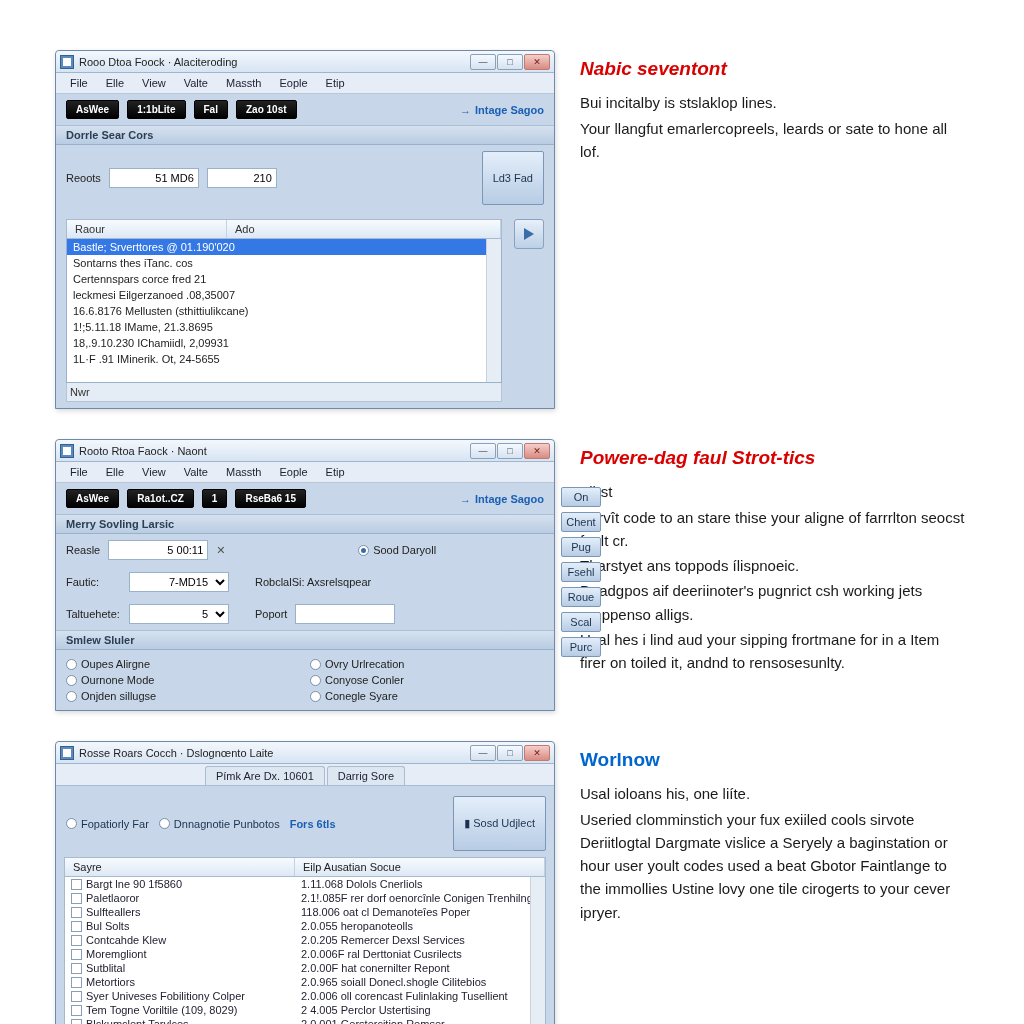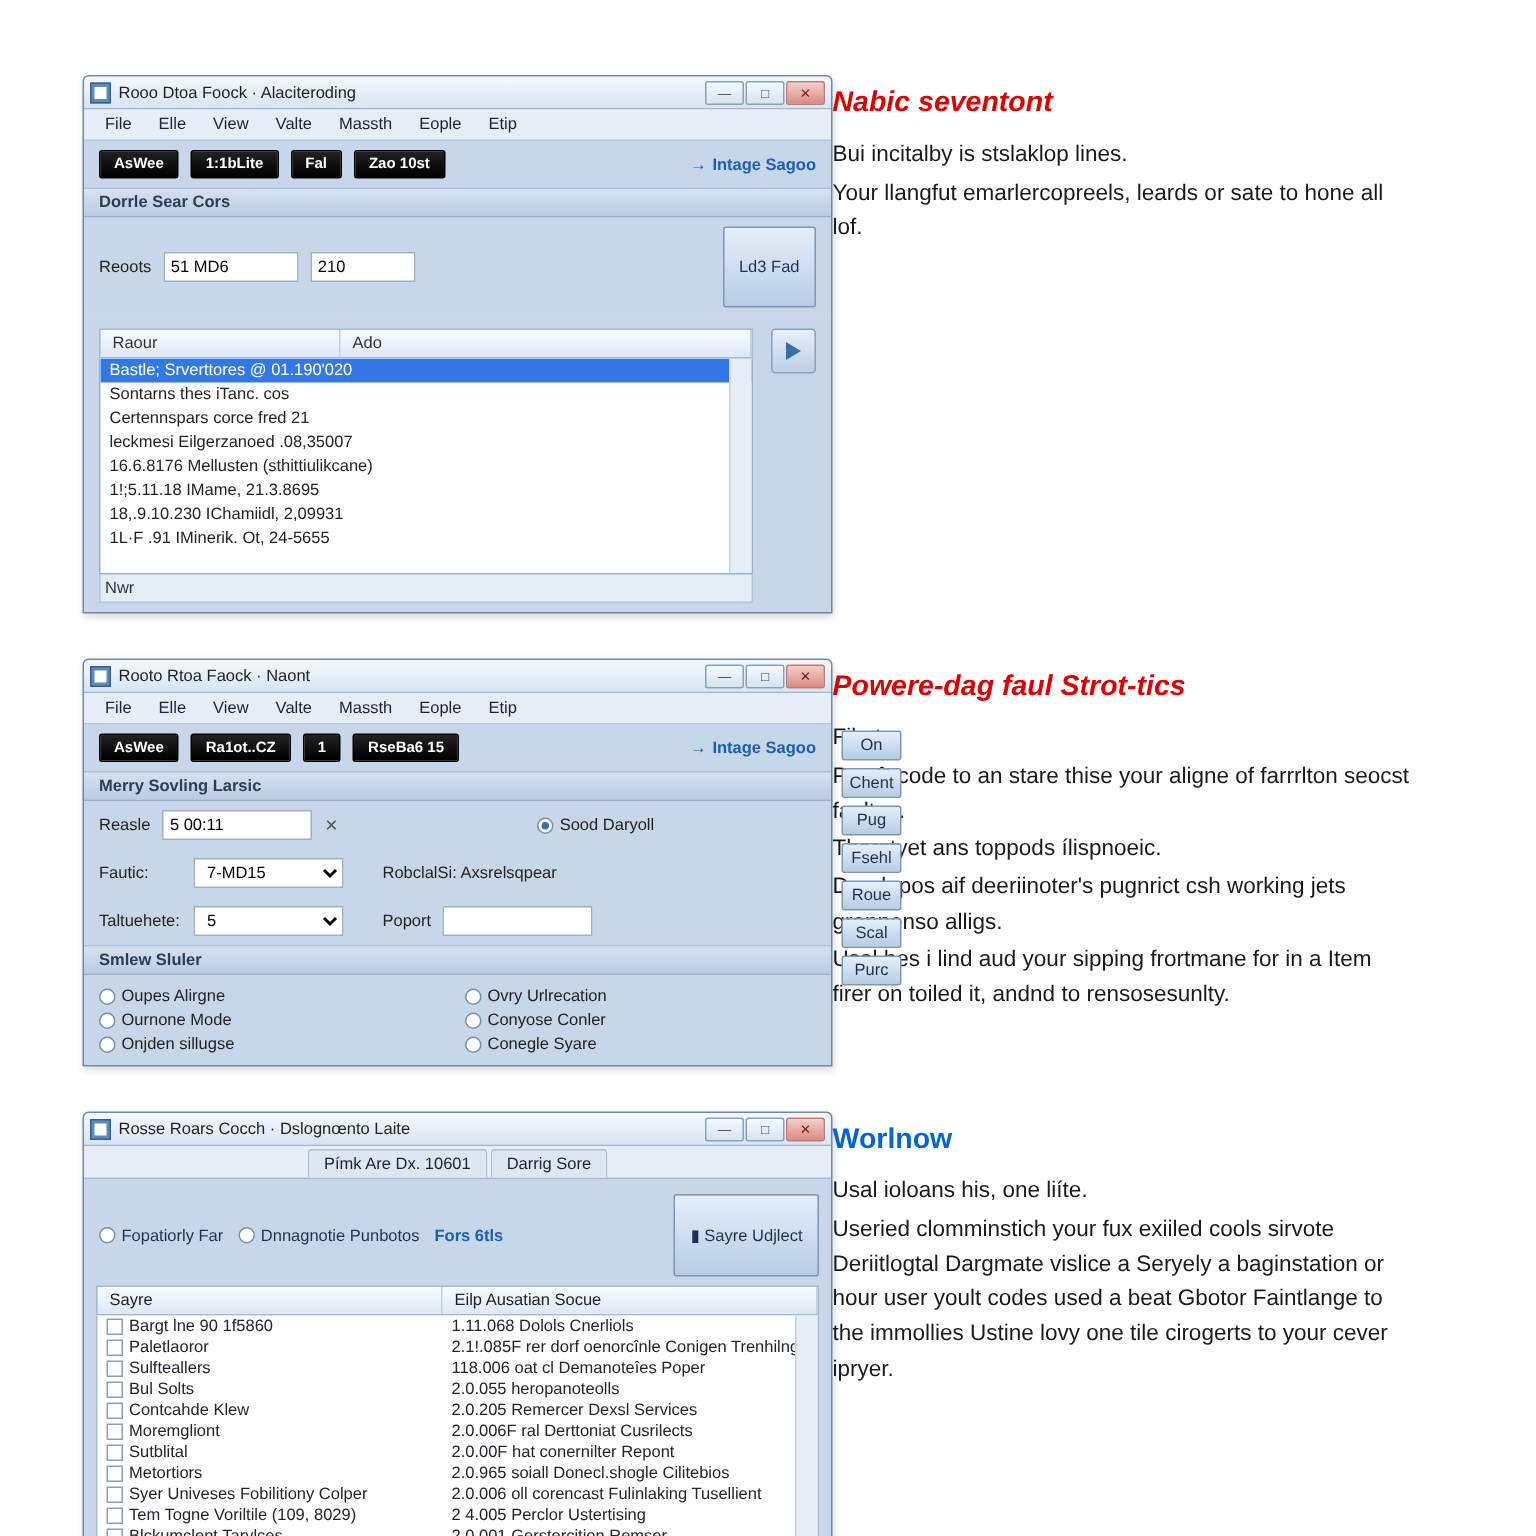--- a/index.html
+++ b/index.html
@@ -5,21 +5,21 @@
 * { box-sizing: border-box; margin: 0; padding: 0; }
 body {
   width: 1024px; height: 1024px;
   background: #ffffff;
   font-family: Tahoma, Arial, sans-serif;
   font-size: 11px;
   color: #222;
   position: relative;
 }
 .wrap { padding: 50px 30px 20px 55px; display: flex; flex-direction: column; gap: 30px; }
-.row { display: flex; align-items: flex-start; }
+.row { display: flex; gap: 25px; align-items: flex-start; }
 .desc { flex: 1; padding-top: 4px; max-width: 385px; line-height: 1.55; font-size: 15px; color: #1a1a1a; }
 .desc h2 { font-size: 19px; font-weight: bold; margin-bottom: 8px; }
 .desc h2.red, .desc h2.red2 { color: #d90000; font-style: italic; }
 .desc h2.blue { color: #0066cc; }
 .desc p { margin-bottom: 2px; }
 
 
 .win {
   width: 500px;
   border: 1px solid #6f8aa9;
@@ -90,20 +90,21 @@
   padding: 3px 10px;
   color: #2a3e55;
   font-weight: bold;
 }
 .formrow { display: flex; align-items: center; gap: 8px; padding: 6px 10px; background: #c7d6e8; }
 .formrow label { color: #222; }
 input[type=text], select {
   background: #fff; border: 1px solid #9ab1cc;
   padding: 2px 4px; font-size: 11px; height: 20px;
   font-family: inherit;
+  text-align: right;
 }
 .btn {
   background: linear-gradient(#e4eefa,#b7cce4);
   border: 1px solid #7a97b8;
   border-radius: 2px;
   padding: 20px 10px;
   color: #1b3350;
   font-size: 11px;
   cursor: pointer;
 }
@@ -365,21 +366,21 @@
           <span class="rbtn3">
               <span class="dot"></span>
               <span>Fopatiorly Far</span>
             </span>
           <span class="rbtn3">
               <span class="dot"></span>
               <span>Dnnagnotie Punbotos</span>
             </span>
           <span class="link">Fors 6tls</span>
           <span style="flex:1"></span>
-          <button class="btn">▮ <span>Sayre Udjlect</span></button>
+          <button class="btn">▮ <span>Sosd Udjlect</span></button>
         </div>
         <div class="colhead">
           <div style="width:230px">Sayre</div>
           <div style="flex:1">Eilp Ausatian Socue</div>
         </div>
         <div class="tbl">
           <div class="r">
               <div class="c1">
                 <span class="cbx"></span>
                 <span>Bargt lne 90 1f5860</span>

